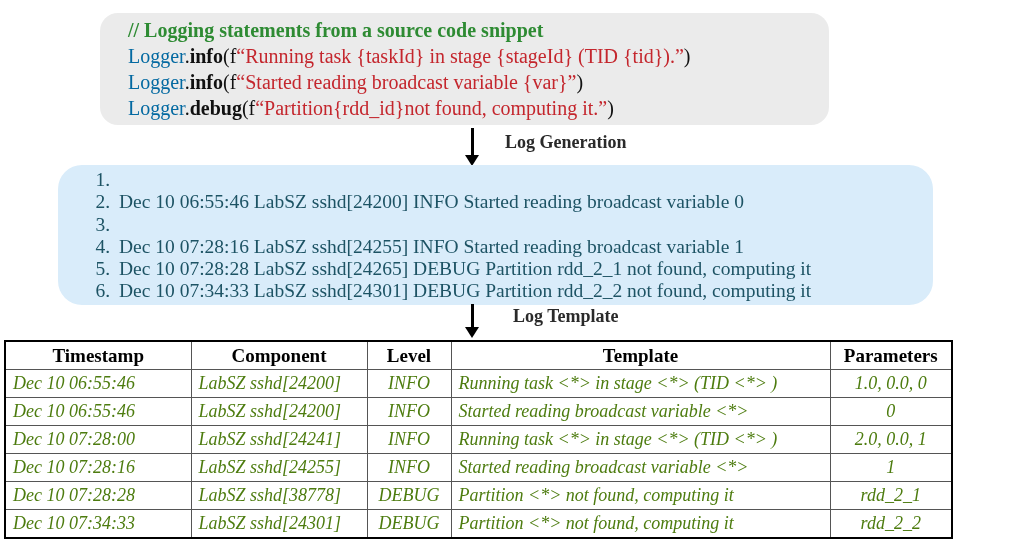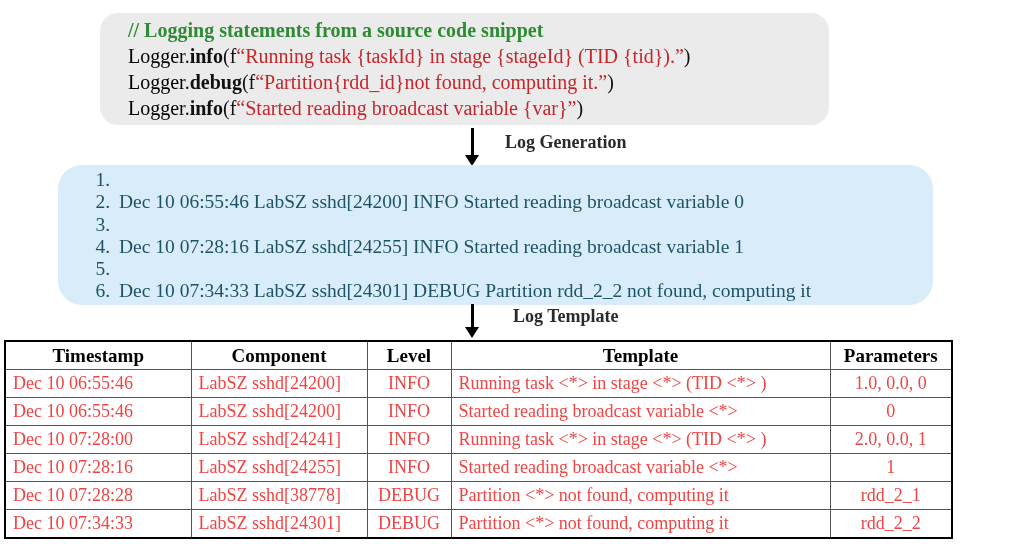--- a/index.html
+++ b/index.html
@@ -8,21 +8,21 @@
     font-family:"Liberation Serif", serif;overflow:hidden;
   }
   
   .code-box{
     position:absolute;left:100px;top:13px;width:729px;height:112px;
     background:#ebebeb;border-radius:18px;box-sizing:border-box;
     padding:4px 0 0 28px;
   }
   .code-line{font-size:20px;line-height:26px;white-space:nowrap;color:#111;}
   .code-comment{color:#2e8b33;font-weight:bold;}
-  .code-obj{color:#000000;}
+  .code-obj{color:#0369a1;}
   .code-method{font-weight:bold;color:#111;}
   .code-str{color:#c4262d;text-align:center;}
   
   .arrow-line{position:absolute;width:3px;background:#000;}
   .arrow-head{position:absolute;width:0;height:0;
     border-left:7px solid transparent;border-right:7px solid transparent;
     border-top:11px solid #000;}
   .flow-label{position:absolute;font-weight:bold;font-size:18px;color:#2a2a2a;white-space:nowrap;}
   
   .log-box{
@@ -36,41 +36,41 @@
   .parse-table{
     position:absolute;left:4px;top:340px;width:900px;
     border-collapse:collapse;table-layout:fixed;
     border:2px solid #000;font-size:18px;
   }
   .parse-table th,.parse-table td{
     border:1px solid #555;padding:1px 7px;height:25px;box-sizing:content-box;
     overflow:hidden;white-space:nowrap;
   }
   .parse-table th{color:#000;font-weight:bold;text-align:center;font-size:19px;}
-  .parse-table td{color:#ef4444;}
+  .parse-table td{color:#4d7c0f;font-style:italic;}
   td.c-left{text-align:left;}
   td.c-center{text-align:center;}
 </style>
 </head>
 <body>
 
 <div class="stage">
 
   <div class="code-box">
     <div class="code-line">
       <span class="code-comment">// Logging statements from a source code snippet</span>
     </div>
     <div class="code-line">
       <span class="code-obj">Logger</span><span>.</span><span class="code-method">info</span><span>(f</span><span class="code-str">“Running task {taskId} in stage {stageId} (TID {tid}).”</span><span>)</span>
     </div>
     <div class="code-line">
-      <span class="code-obj">Logger</span><span>.</span><span class="code-method">debug</span><span>(f</span><span class="code-str">“Partition{rdd_id}not found, computing it.”</span><span>)</span>
+      <span class="code-obj">Logger</span><span>.</span><span class="code-method">info</span><span>(f</span><span class="code-str">“Started reading broadcast variable {var}”</span><span>)</span>
     </div>
     <div class="code-line">
-      <span class="code-obj">Logger</span><span>.</span><span class="code-method">info</span><span>(f</span><span class="code-str">“Started reading broadcast variable {var}”</span><span>)</span>
+      <span class="code-obj">Logger</span><span>.</span><span class="code-method">debug</span><span>(f</span><span class="code-str">“Partition{rdd_id}not found, computing it.”</span><span>)</span>
     </div>
   </div>
 
   <div class="arrow-line" style="left:471px;top:128px;height:28px;"></div>
   <div class="arrow-head" style="left:465px;top:155px;"></div>
   <div class="flow-label" style="left:505px;top:132px;">Log Generation</div>
 
   <div class="log-box">
     <div class="log-line">
         <span class="log-num">1.</span>
@@ -81,20 +81,21 @@
       </div>
     <div class="log-line">
         <span class="log-num">3.</span>
       </div>
     <div class="log-line">
         <span class="log-num">4.</span>
         <span>Dec 10 07:28:16 LabSZ sshd[24255] INFO Started reading broadcast variable 1</span>
       </div>
     <div class="log-line">
         <span class="log-num">5.</span>
+        <span>Dec 10 07:28:28 LabSZ sshd[24265] DEBUG Partition rdd_2_1 not found, computing it</span>
       </div>
     <div class="log-line">
         <span class="log-num">6.</span>
         <span>Dec 10 07:34:33 LabSZ sshd[24301] DEBUG Partition rdd_2_2 not found, computing it</span>
       </div>
   </div>
 
   <div class="arrow-line" style="left:471px;top:304px;height:24px;"></div>
   <div class="arrow-head" style="left:465px;top:327px;"></div>
   <div class="flow-label" style="left:513px;top:306px;">Log Template</div>

